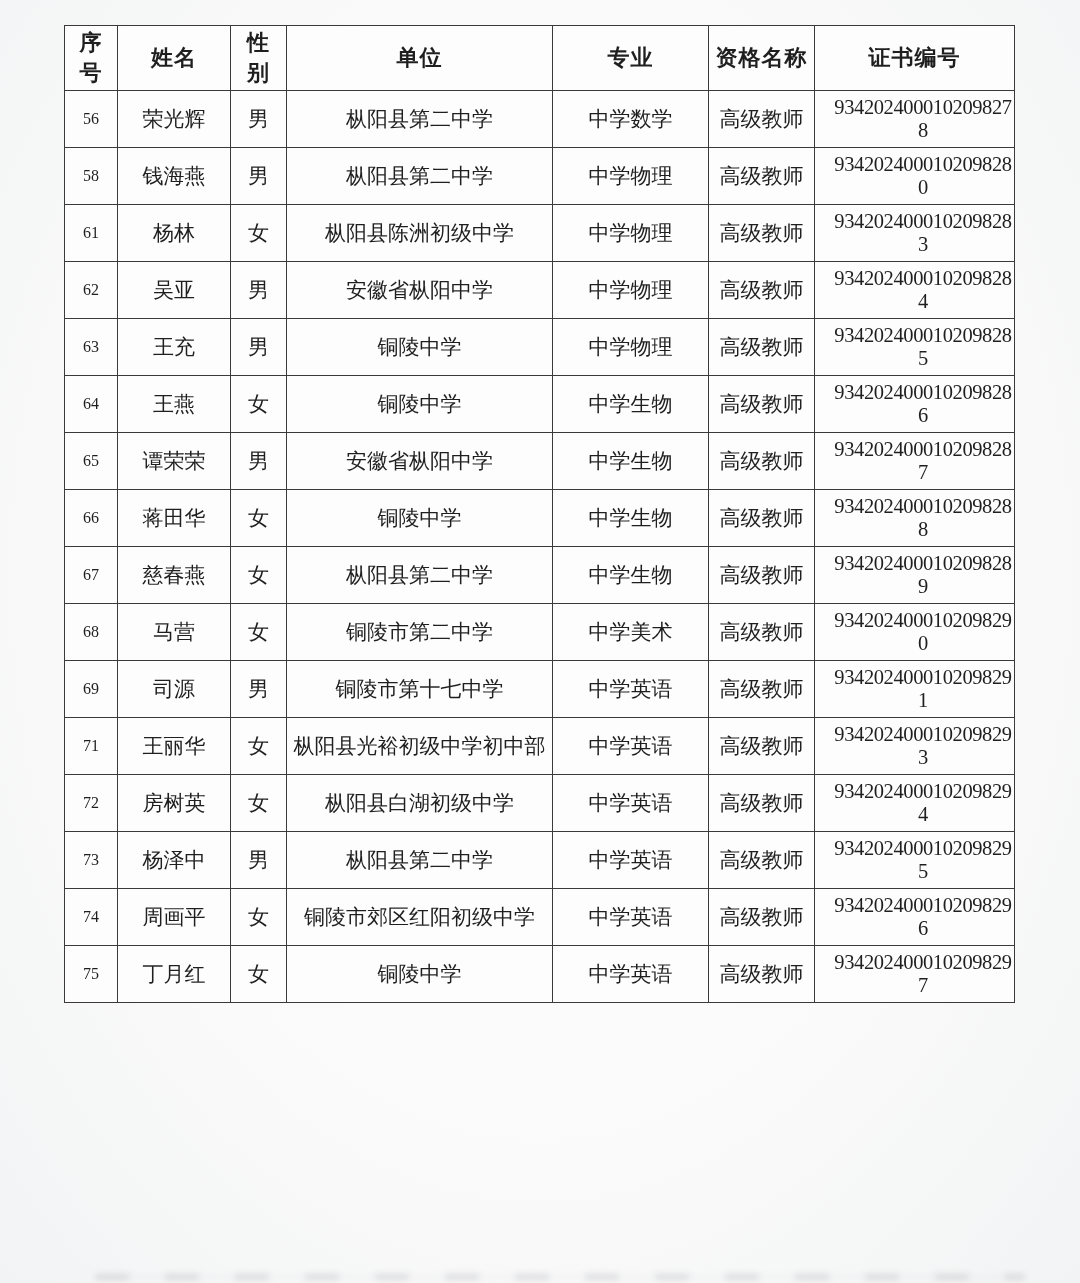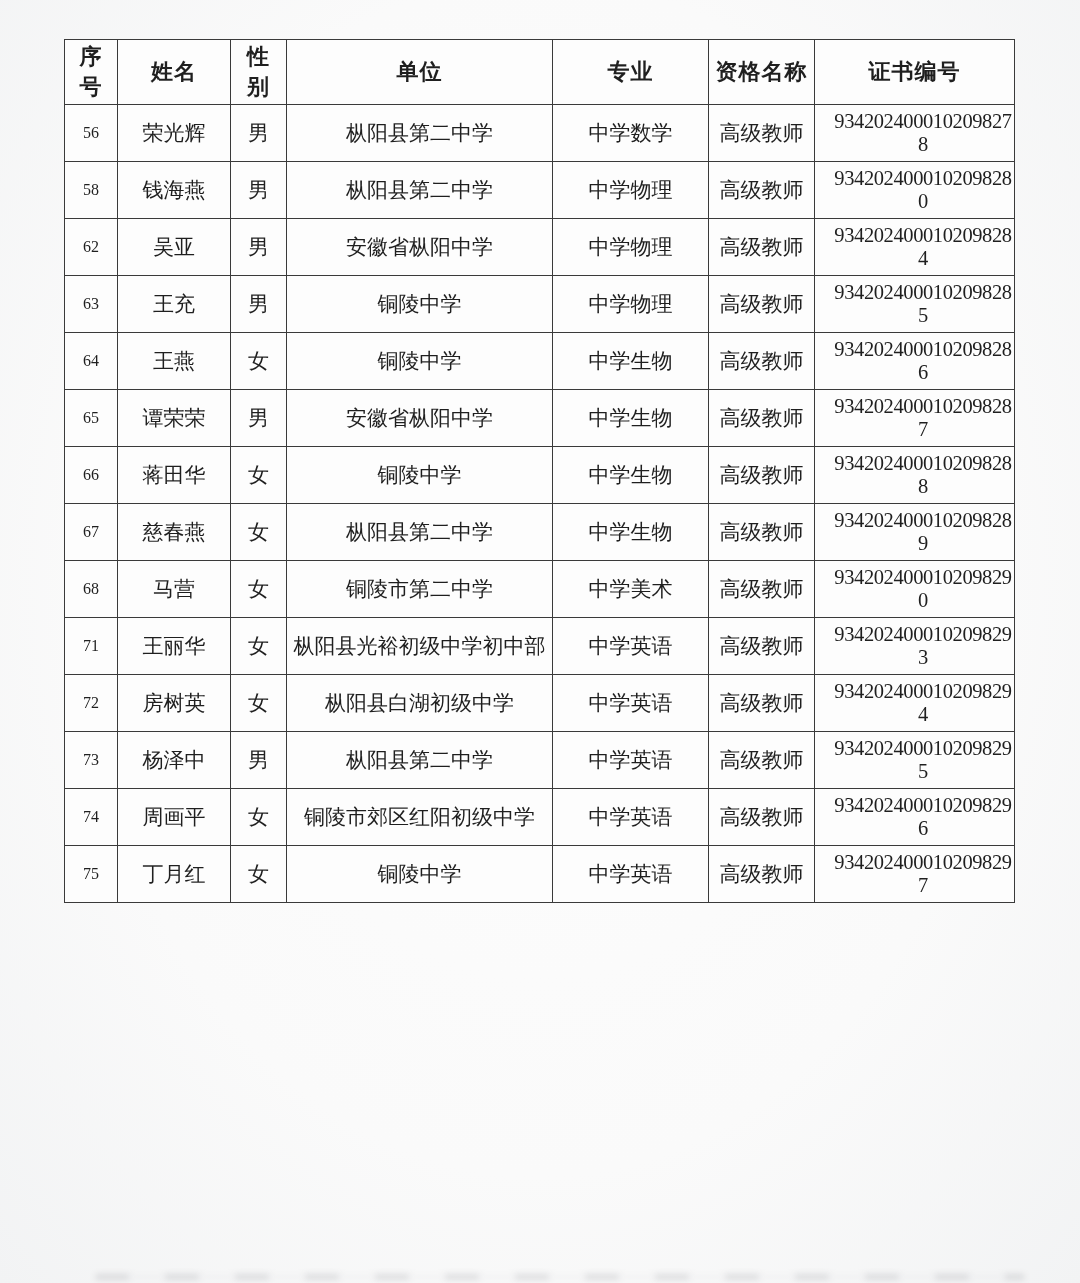--- a/index.html
+++ b/index.html
@@ -11,21 +11,21 @@
     width: 1080px;
     height: 1283px;
     overflow: hidden;
     background: radial-gradient(ellipse at 50% 45%, #fdfdfd 0%, #fafafa 60%, #f2f3f4 100%);
     font-family: "Liberation Serif", "DejaVu Serif", serif;
     color: #1f1f1f;
   }
   table.cert-table {
     position: absolute;
     left: 64px;
-    top: 39px;
+    top: 25px;
     width: 950px;
     border-collapse: collapse;
     table-layout: fixed;
     background: #fdfdfd;
   }
   .cert-table th, .cert-table td {
     border: 1.5px solid #3a3a3a;
     text-align: center;
     vertical-align: middle;
     padding: 2px 5px;
@@ -113,20 +113,29 @@
         <tr data-name="table-row">
           <td data-name="cell-index">58</td>
           <td data-name="cell-name">钱海燕</td>
           <td data-name="cell-gender">男</td>
           <td data-name="cell-unit">枞阳县第二中学</td>
           <td data-name="cell-major">中学物理</td>
           <td data-name="cell-qualification">高级教师</td>
           <td data-name="cell-certificate">9342024000102098280</td>
         </tr>
         <tr data-name="table-row">
+          <td data-name="cell-index">61</td>
+          <td data-name="cell-name">杨林</td>
+          <td data-name="cell-gender">女</td>
+          <td data-name="cell-unit">枞阳县陈洲初级中学</td>
+          <td data-name="cell-major">中学物理</td>
+          <td data-name="cell-qualification">高级教师</td>
+          <td data-name="cell-certificate">9342024000102098283</td>
+        </tr>
+        <tr data-name="table-row">
           <td data-name="cell-index">62</td>
           <td data-name="cell-name">吴亚</td>
           <td data-name="cell-gender">男</td>
           <td data-name="cell-unit">安徽省枞阳中学</td>
           <td data-name="cell-major">中学物理</td>
           <td data-name="cell-qualification">高级教师</td>
           <td data-name="cell-certificate">9342024000102098284</td>
         </tr>
         <tr data-name="table-row">
           <td data-name="cell-index">63</td>
@@ -176,20 +185,29 @@
         <tr data-name="table-row">
           <td data-name="cell-index">68</td>
           <td data-name="cell-name">马营</td>
           <td data-name="cell-gender">女</td>
           <td data-name="cell-unit">铜陵市第二中学</td>
           <td data-name="cell-major">中学美术</td>
           <td data-name="cell-qualification">高级教师</td>
           <td data-name="cell-certificate">9342024000102098290</td>
         </tr>
         <tr data-name="table-row">
+          <td data-name="cell-index">69</td>
+          <td data-name="cell-name">司源</td>
+          <td data-name="cell-gender">男</td>
+          <td data-name="cell-unit">铜陵市第十七中学</td>
+          <td data-name="cell-major">中学英语</td>
+          <td data-name="cell-qualification">高级教师</td>
+          <td data-name="cell-certificate">9342024000102098291</td>
+        </tr>
+        <tr data-name="table-row">
           <td data-name="cell-index">71</td>
           <td data-name="cell-name">王丽华</td>
           <td data-name="cell-gender">女</td>
           <td data-name="cell-unit">枞阳县光裕初级中学初中部</td>
           <td data-name="cell-major">中学英语</td>
           <td data-name="cell-qualification">高级教师</td>
           <td data-name="cell-certificate">9342024000102098293</td>
         </tr>
         <tr data-name="table-row">
           <td data-name="cell-index">72</td>

